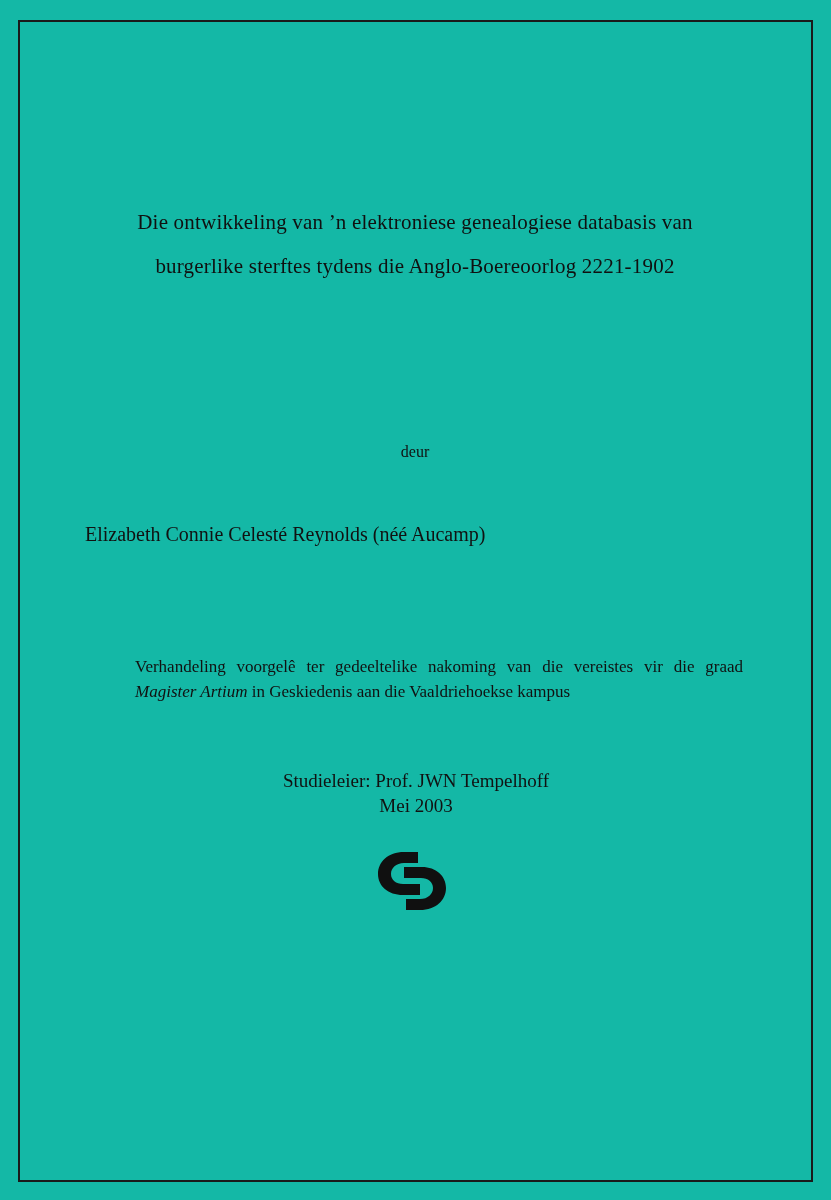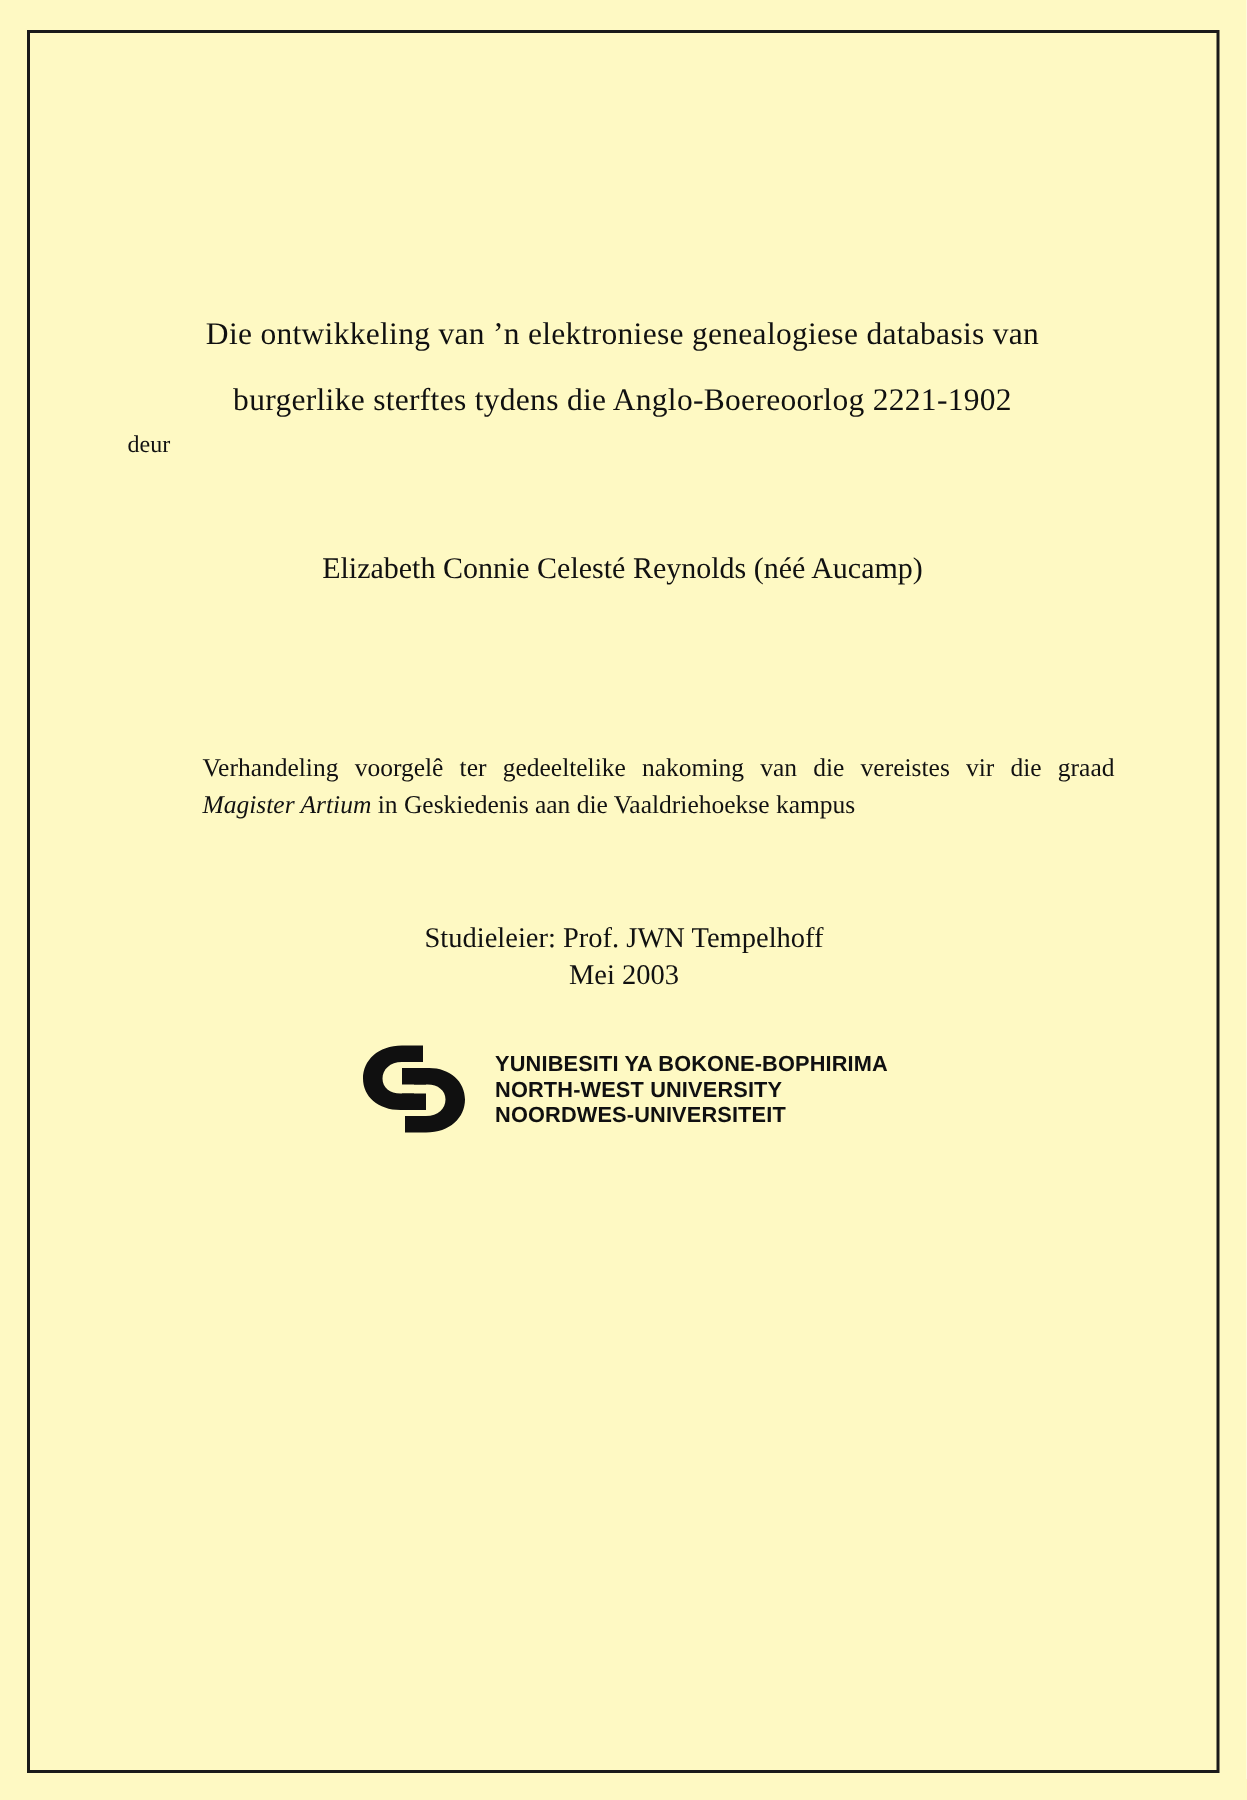--- a/index.html
+++ b/index.html
@@ -12,21 +12,21 @@
     height: 1200px;
     font-family: "Liberation Serif", serif;
     color: #111111;
     overflow: hidden;
   }
 
   .page {
     position: relative;
     width: 831px;
     height: 1200px;
-    background: #fef9c3;
+    background: #14b8a6;
     box-sizing: border-box;
   }
 
   
   .scan-frame {
     position: absolute;
     left: 18px;
     top: 20px;
     width: 795px;
     height: 1162px;
@@ -48,26 +48,27 @@
     text-align: center;
   }
   .title-line {
     font-size: 21px;
     line-height: 44px;
     letter-spacing: 0.2px;
     color: #101010;
   }
 
   .deur {
+    margin-top: 155px;
+    text-align: center;
     font-size: 16px;
   }
 
   .author {
     margin-top: 62px;
-    text-align: center;
     font-size: 20px;
   }
 
   .abstract-block {
     margin-top: 108px;
     font-size: 17px;
     line-height: 25px;
     text-align: justify;
     padding-left: 2px;
     padding-right: 2px;
@@ -144,21 +145,16 @@
       <div class="logo-mark">
         <svg viewBox="0 0 82 66" width="82" height="66" aria-hidden="true">
           <g fill="#101010">
             <path d="M30 4 C14 4 4 14 4 26 C4 38 14 47 29 47 L38 47 L38 36 L29 36 C22 36 17 32 17 26 C17 20 22 15 30 15 L44 15 L44 4 Z"></path>
             <path d="M48 19 L38 19 L38 30 L47 30 C54 30 59 34 59 40 C59 46 54 51 46 51 L32 51 L32 62 L46 62 C62 62 72 52 72 40 C72 28 62 19 48 19 Z"></path>
             <rect x="30" y="19" width="16" height="11"></rect>
             <rect x="30" y="36" width="16" height="11"></rect>
           </g>
         </svg>
       </div>
-      <div class="logo-text">
-        <div>YUNIBESITI YA BOKONE-BOPHIRIMA</div>
-        <div>NORTH-WEST UNIVERSITY</div>
-        <div>NOORDWES-UNIVERSITEIT</div>
-      </div>
     </div>
 
   </div>
 </div>
 
 </body></html>

